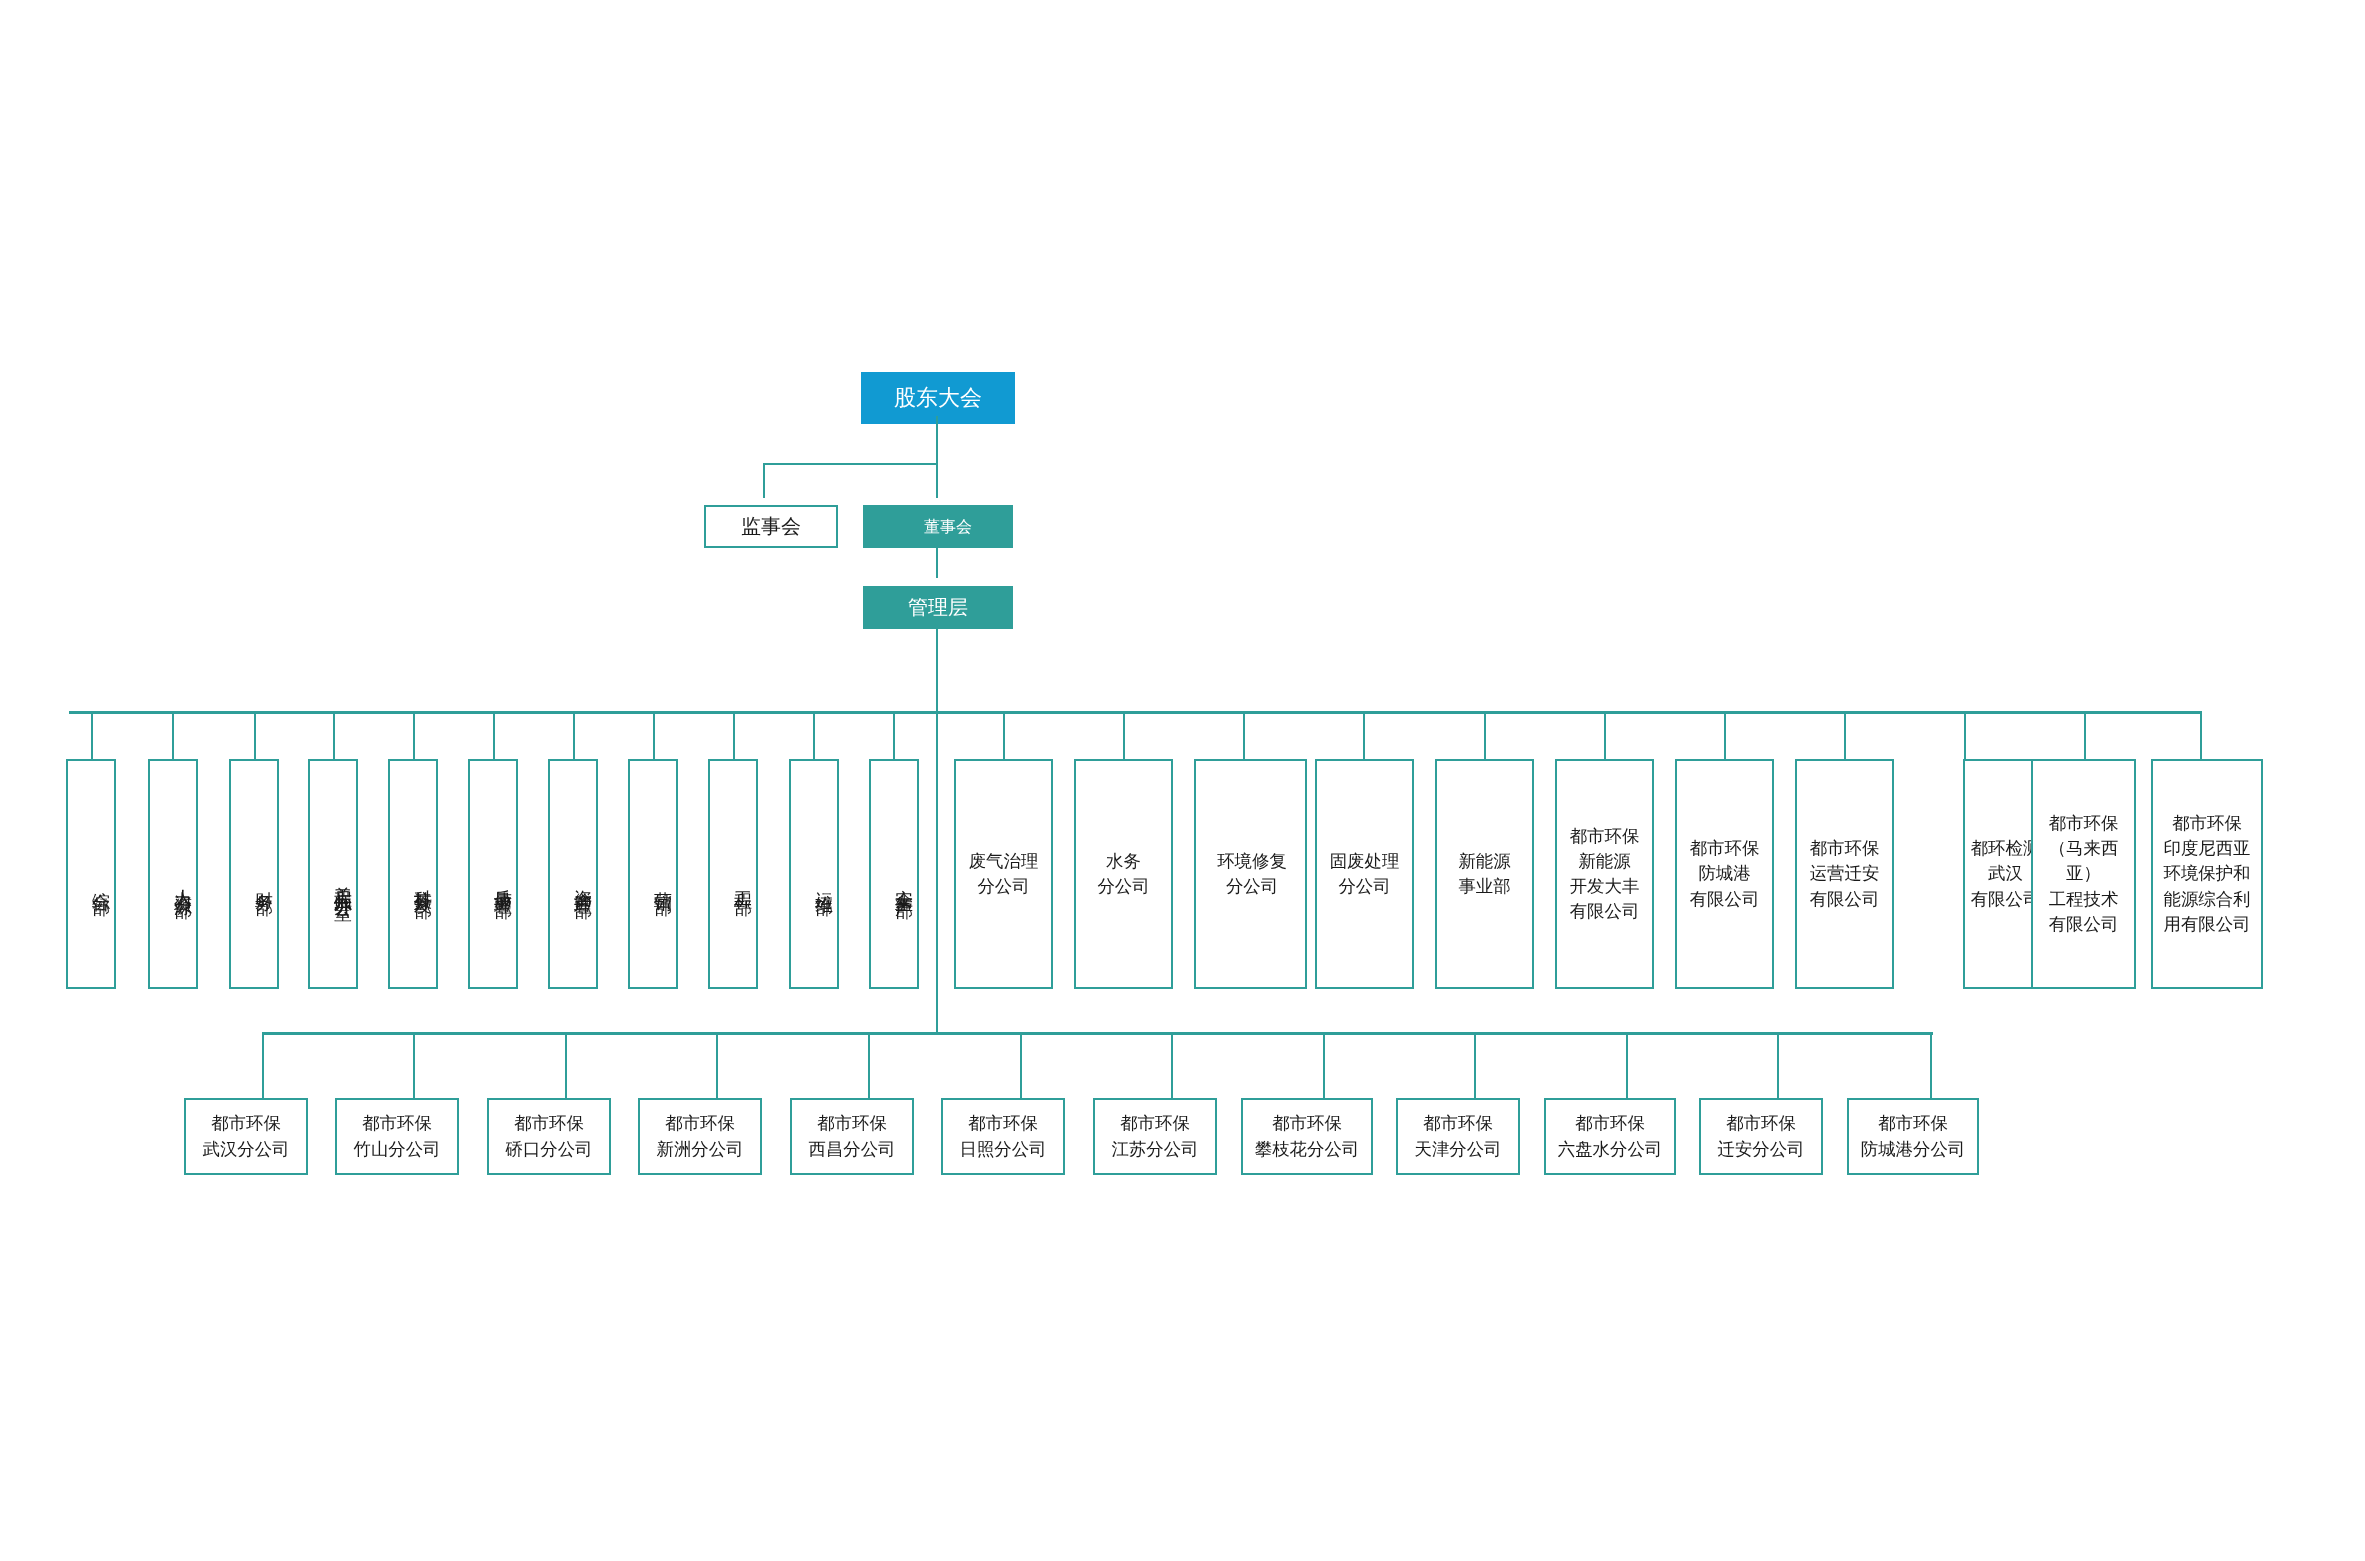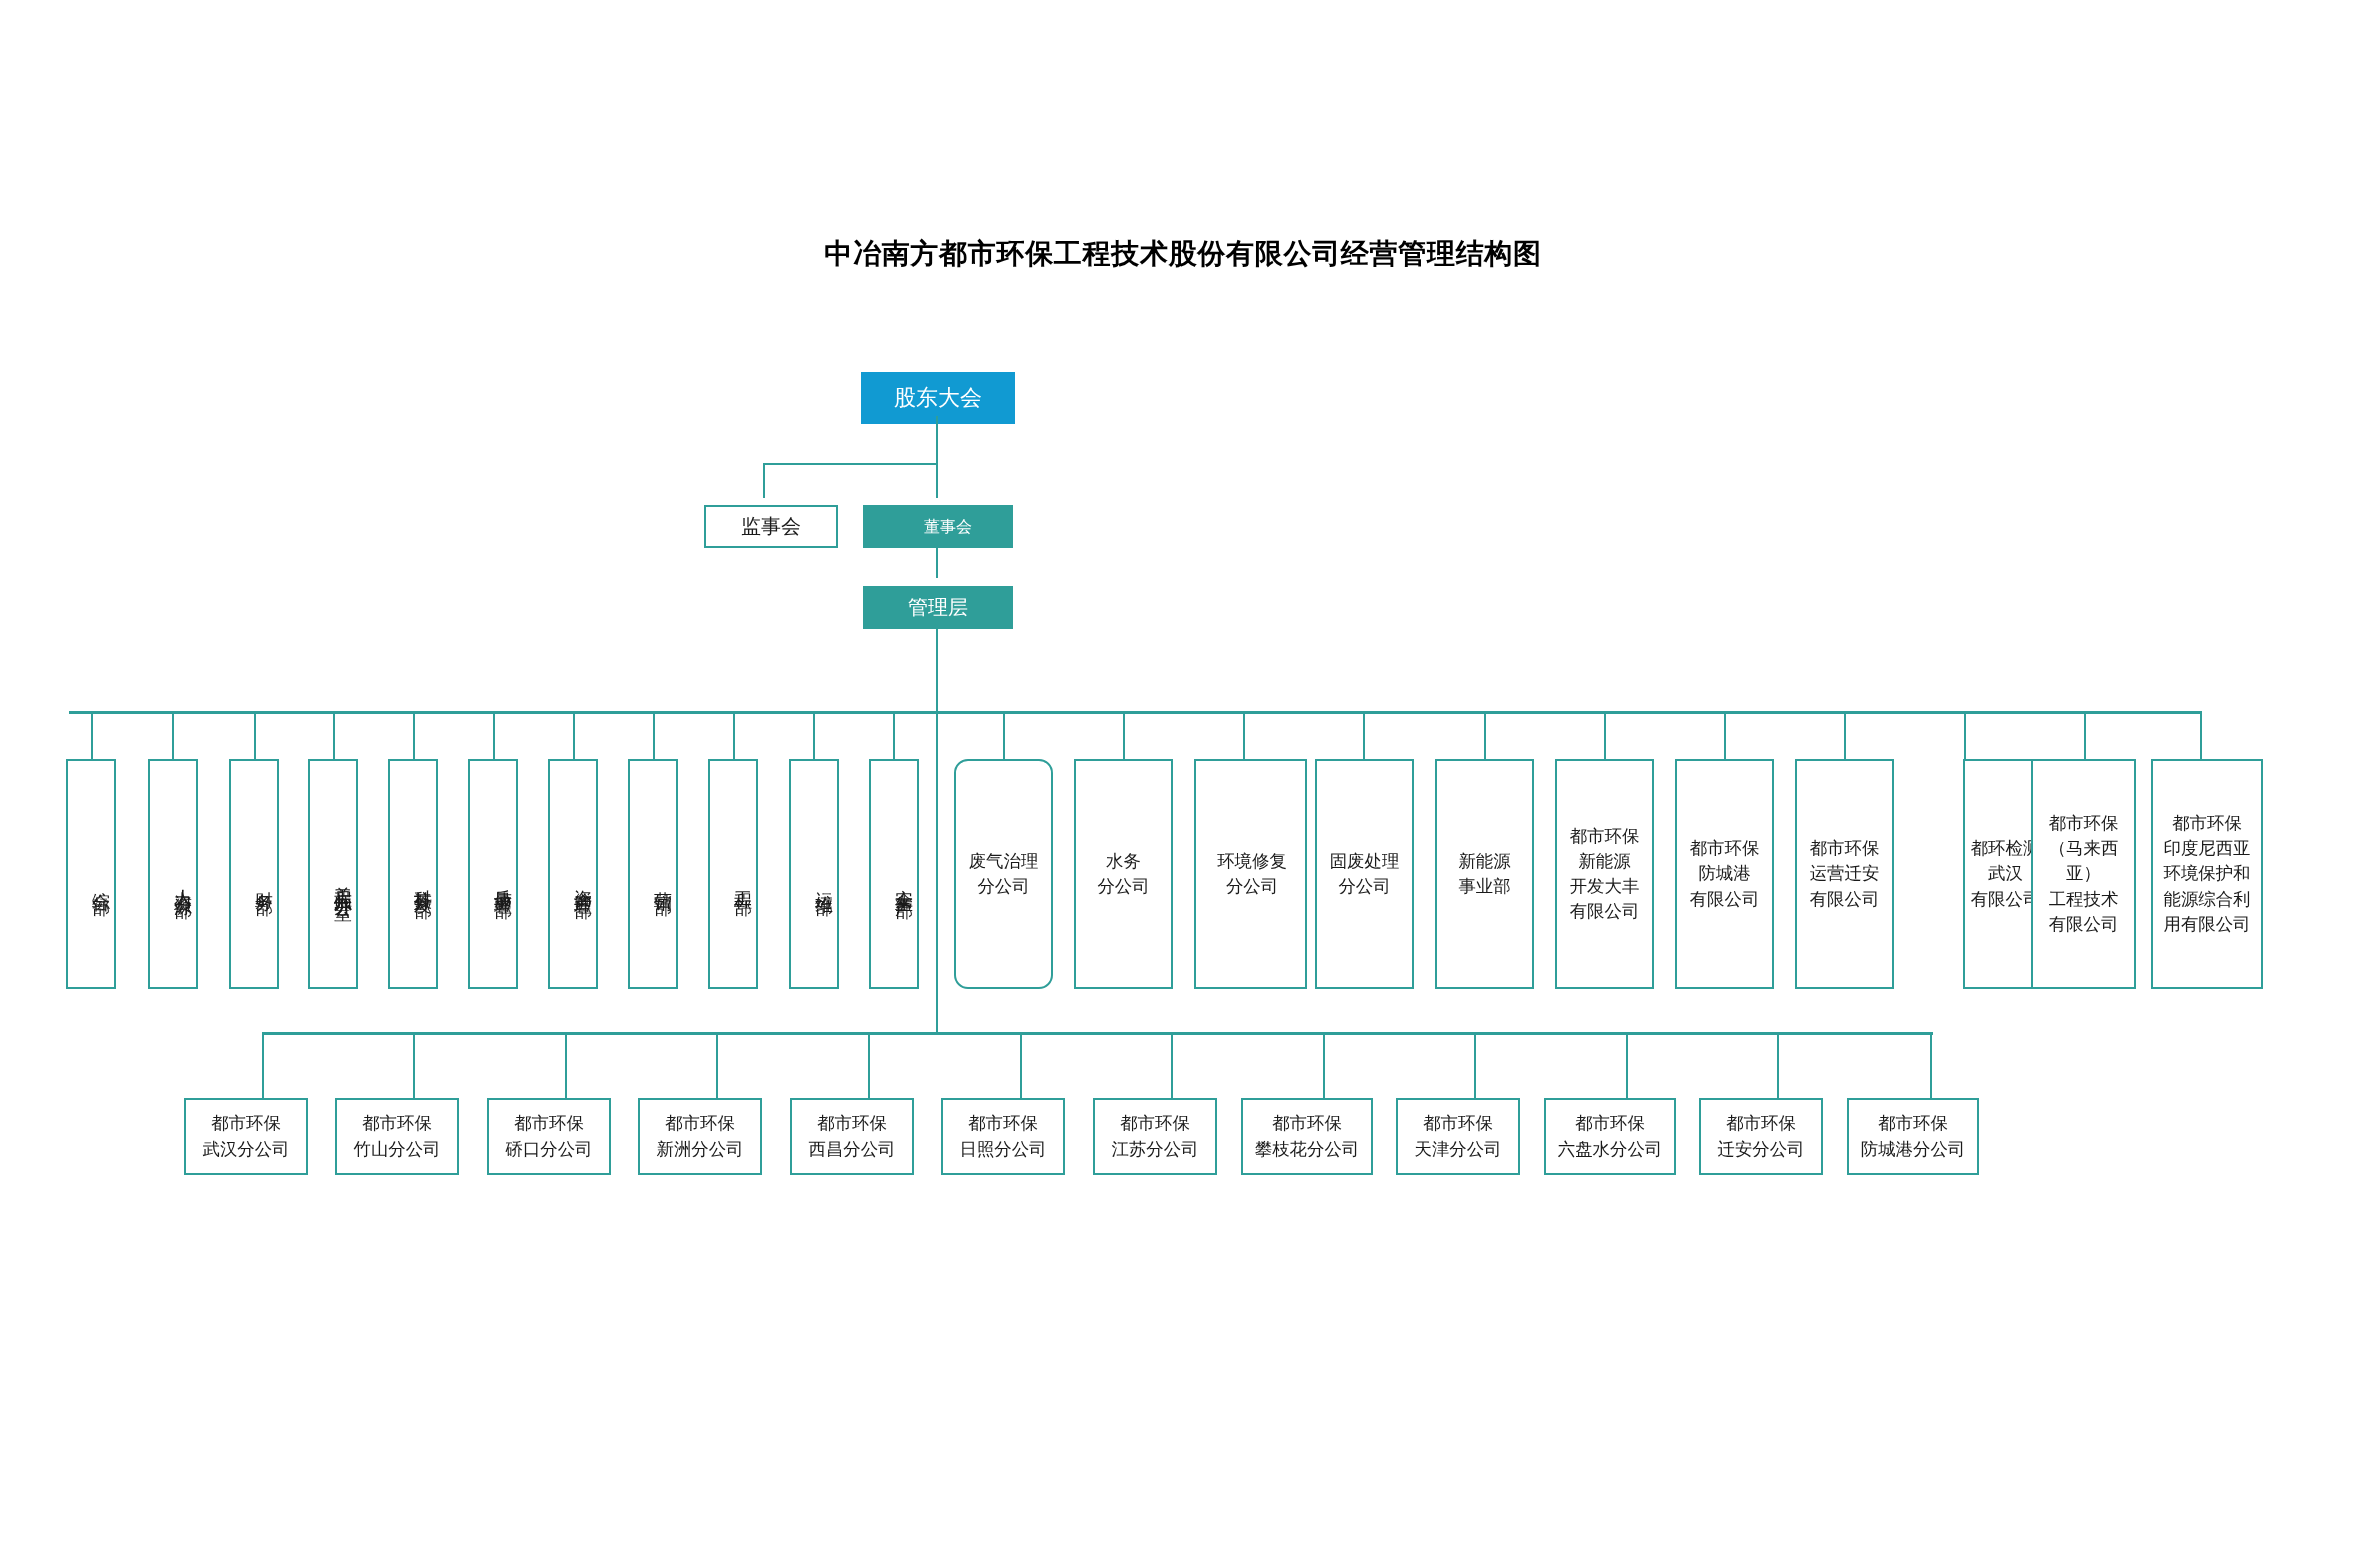--- a/index.html
+++ b/index.html
@@ -85,21 +85,20 @@
   .node.branch {
     font-size: 17.4px;
     white-space: pre-line;
   }
 </style>
 </head>
 <body>
 
 <div id="chart-root">
 
-  <div id="chart-title">中冶南方都市环保工程技术股份有限公司经营管理结构图</div>
 
   <div class="node filled-blue top-level" style="left:861px; top:364px; width:154px; height:52px;">股东大会</div>
 
   <div class="line vline" style="left:936px; top:416px; width:2px; height:49px;"></div>
 
   <div class="line hline" style="left:763px; top:463px; width:175px; height:2px;"></div>
 
   <div class="line vline" style="left:763px; top:463px; width:2px; height:35px;"></div>
 
   <div class="line vline" style="left:936px; top:463px; width:2px; height:35px;"></div>
@@ -147,21 +146,21 @@
   <div class="line vline" style="left:1243px; top:711px; width:2px; height:48px;"></div>
   <div class="line vline" style="left:1363px; top:711px; width:2px; height:48px;"></div>
   <div class="line vline" style="left:1484px; top:711px; width:2px; height:48px;"></div>
   <div class="line vline" style="left:1604px; top:711px; width:2px; height:48px;"></div>
   <div class="line vline" style="left:1724px; top:711px; width:2px; height:48px;"></div>
   <div class="line vline" style="left:1844px; top:711px; width:2px; height:48px;"></div>
   <div class="line vline" style="left:1964px; top:711px; width:2px; height:48px;"></div>
   <div class="line vline" style="left:2084px; top:711px; width:2px; height:48px;"></div>
   <div class="line vline" style="left:2200px; top:711px; width:2px; height:48px;"></div>
 
-  <div class="node horiz" style="left:954px; top:759px; width:99px; height:230px;border-radius:14px;">废气治理
+  <div class="node horiz" style="left:954px; top:759px; width:99px; height:230px;">废气治理
 分公司</div>
   <div class="node horiz" style="left:1074px; top:759px; width:99px; height:230px;">水务
 分公司</div>
   <div class="node horiz" style="left:1194px; top:759px; width:113px; height:230px;padding-left:7px;">环境修复
 分公司</div>
   <div class="node horiz" style="left:1315px; top:759px; width:99px; height:230px;">固废处理
 分公司</div>
   <div class="node horiz" style="left:1435px; top:759px; width:99px; height:230px;">新能源
 事业部</div>
   <div class="node horiz" style="left:1555px; top:759px; width:99px; height:230px;">都市环保

